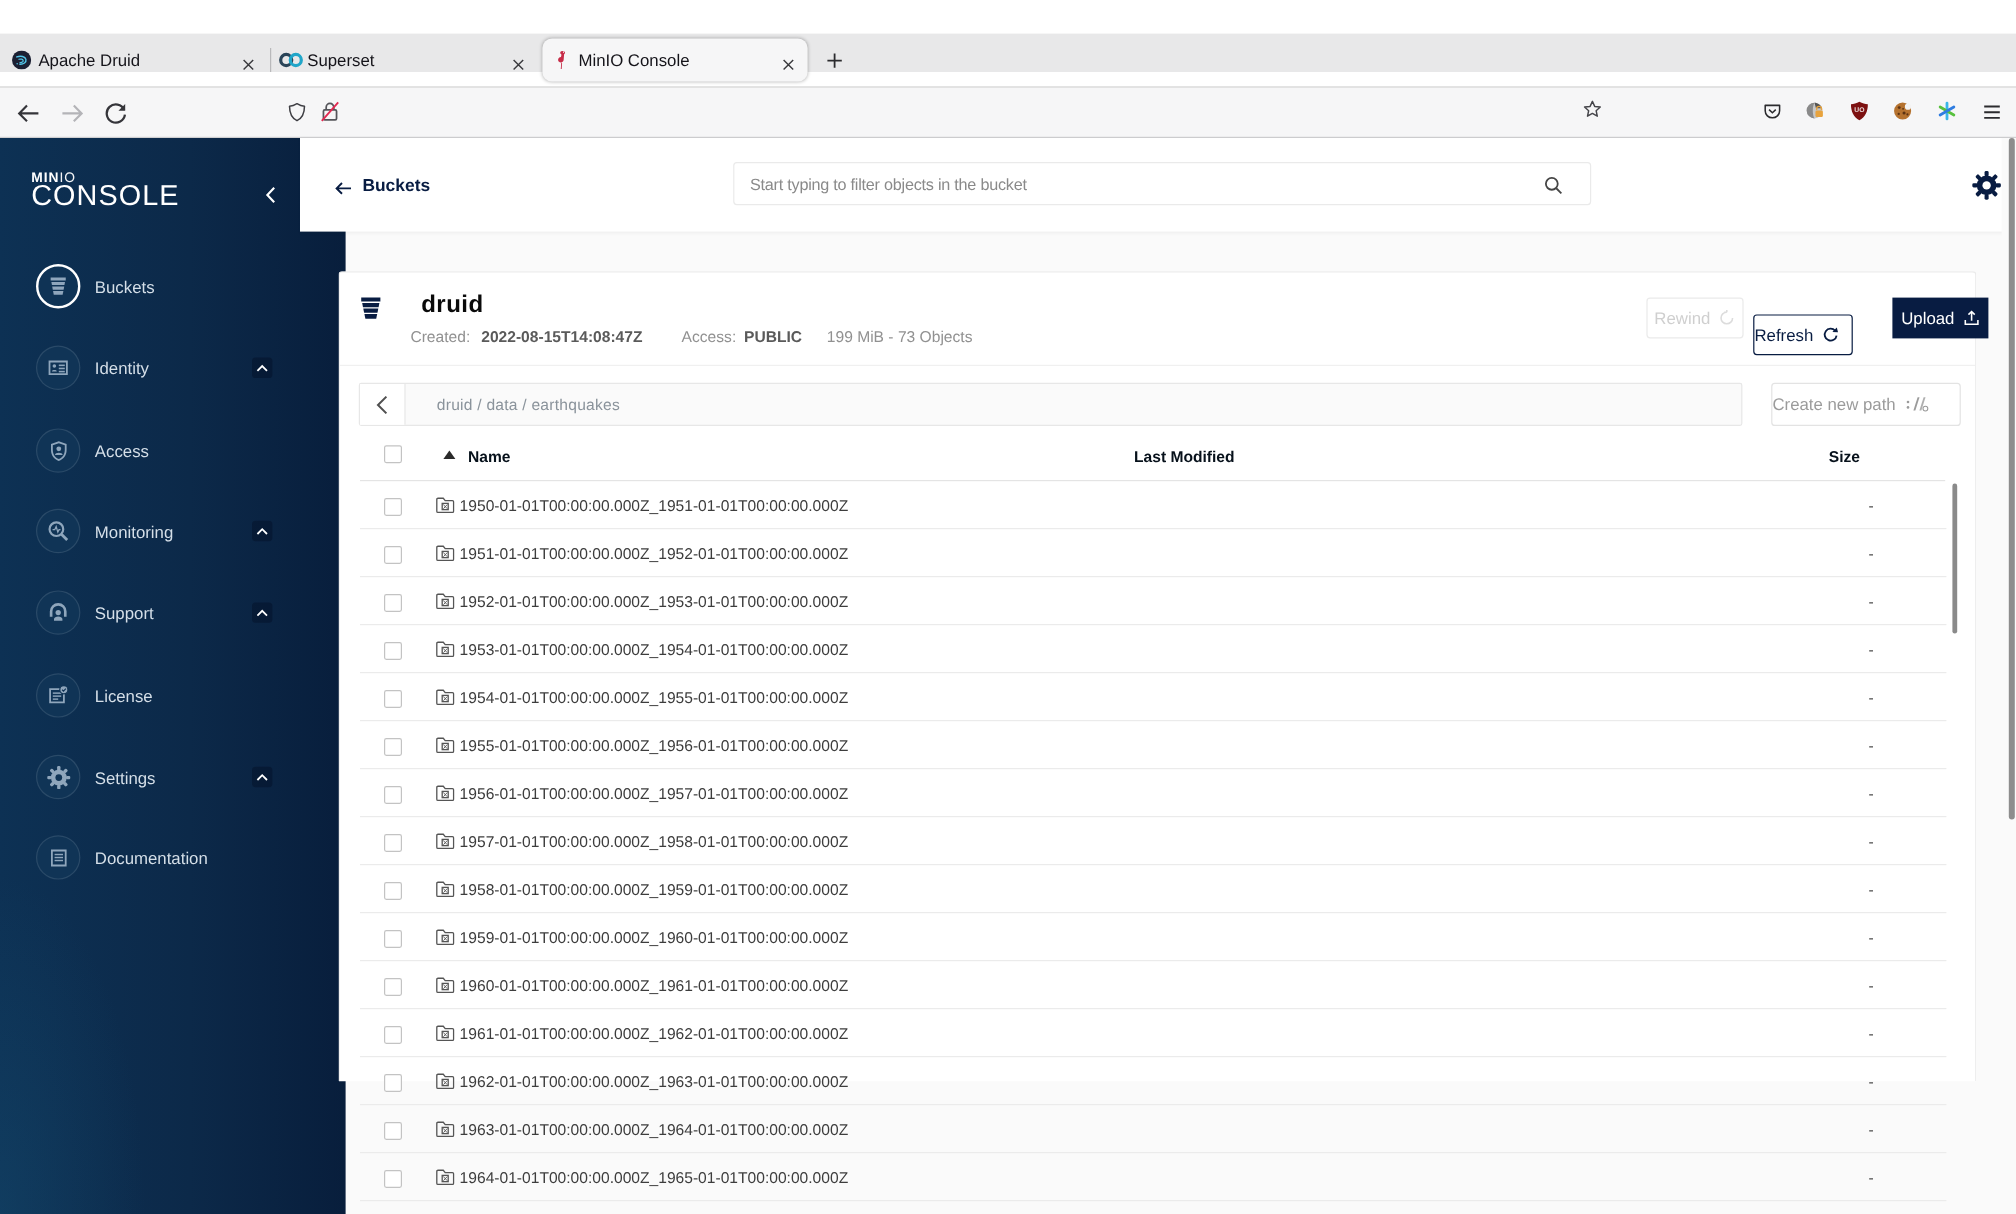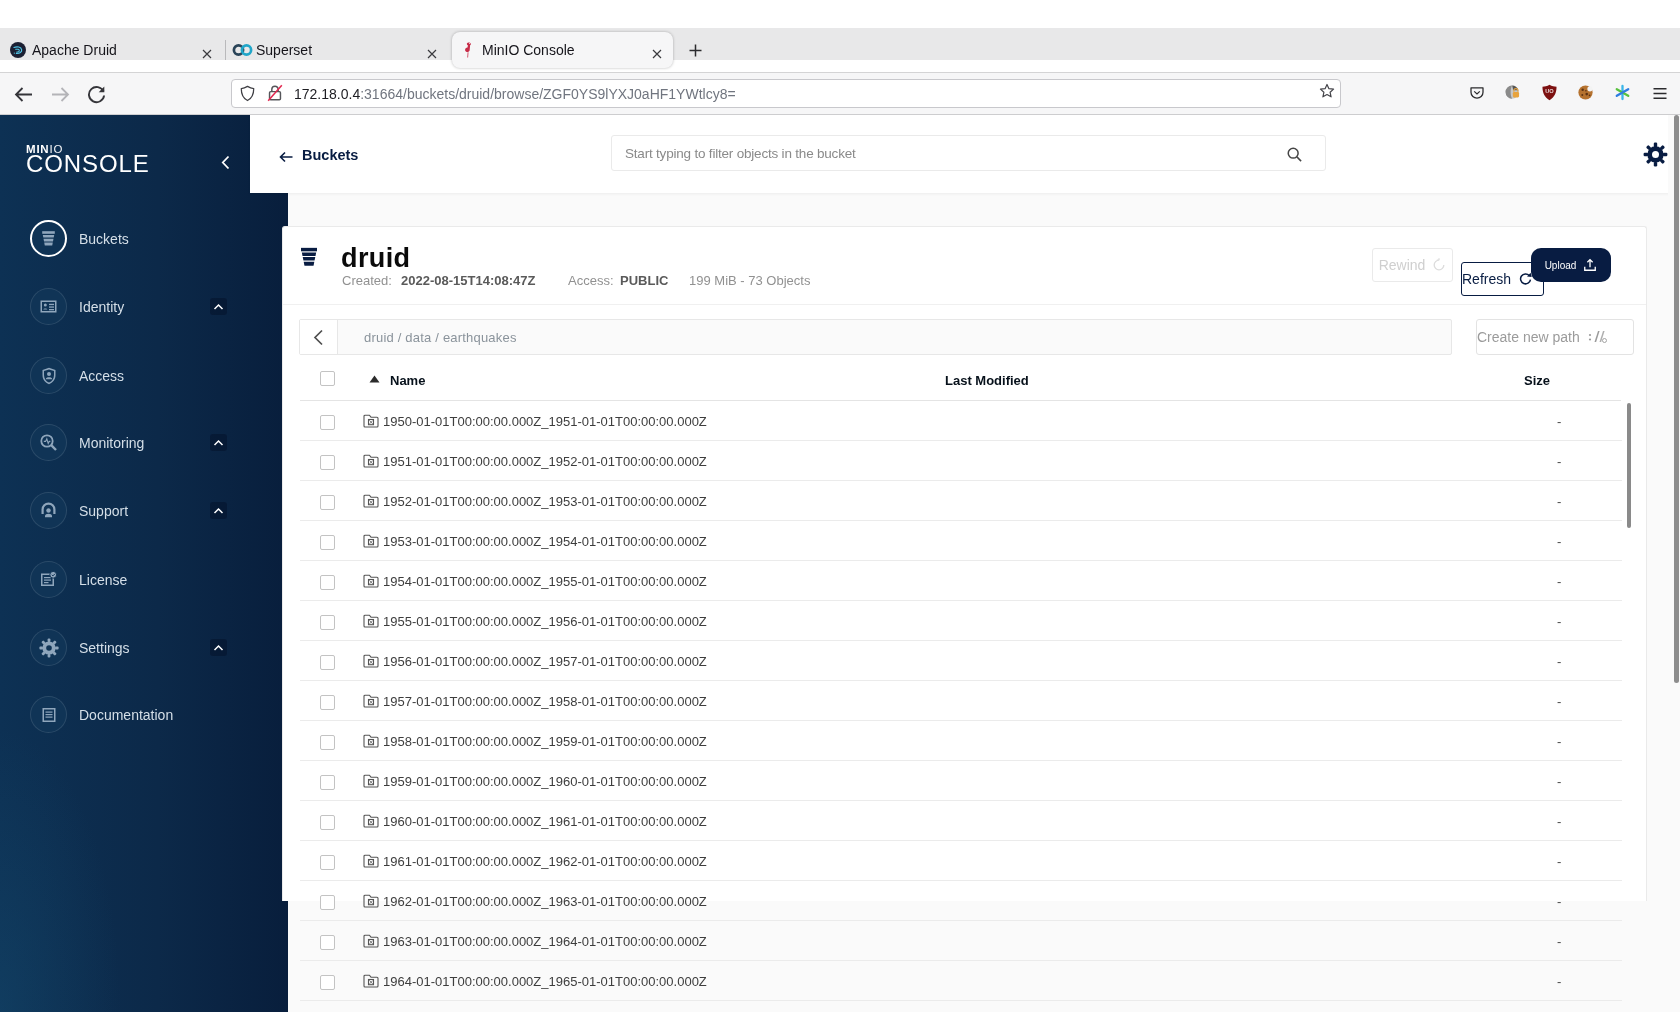--- a/index.html
+++ b/index.html
@@ -171,23 +171,20 @@
   <svg class="abs" style="left:1614px;top:84px" width="17" height="17" viewBox="0 0 22 22">
     <g stroke-linecap="round">
     <path d="M11 2.5 L11 19.5" stroke="#3ab6e8" stroke-width="3"></path>
     <path d="M3.6 6.7 L18.4 15.3" stroke="#58c13e" stroke-width="3"></path>
     <path d="M18.4 6.7 L3.6 15.3" stroke="#2f7de1" stroke-width="3"></path>
     </g>
   </svg>
   <svg class="abs" style="left:1652px;top:87px" width="16" height="13" viewBox="0 0 17 15">
       <path d="M1 2 L16 2 M1 7.5 L16 7.5 M1 13 L16 13" stroke="#2b2b2e" stroke-width="1.8"></path>
     </svg>
-  <div id="urlbar">
-      <div class="txt">172.18.0.4<span class="dim">:31664/buckets/druid/browse/ZGF0YS9lYXJ0aHF1YWtlcy8=</span></div>
-    </div>
   <svg class="abs" style="left:240px;top:85px" width="15" height="17" viewBox="0 0 19 21">
       <path d="M9.5 1.5 C6.5 3.4 3.9 4.1 1.6 4.2 C1.6 11.7 3.8 16.7 9.5 19.4 C15.2 16.7 17.4 11.7 17.4 4.2 C15.1 4.1 12.5 3.4 9.5 1.5 Z" stroke="#3f3f44" stroke-width="1.6" fill="none" stroke-linejoin="round"></path>
     </svg>
   <svg class="abs" style="left:265px;top:83px" width="20" height="20" viewBox="0 0 22 22">
     <rect x="5" y="9.5" width="12" height="9" rx="1.2" fill="none" stroke="#55555a" stroke-width="1.6"></rect>
     <path d="M7.5 9.5 L7.5 7 A 3.5 3.5 0 0 1 14.5 7 L14.5 9.5" stroke="#55555a" stroke-width="1.6" fill="none"></path>
     <path d="M3.5 19.5 L18.5 2.5" stroke="#e22850" stroke-width="1.7"></path>
   </svg>
   <svg class="abs" style="left:1319px;top:83px" width="16" height="16" viewBox="0 0 20 20">
       <path d="M10 1.8 L12.4 7.1 L18.2 7.7 L13.9 11.6 L15.1 17.3 L10 14.4 L4.9 17.3 L6.1 11.6 L1.8 7.7 L7.6 7.1 Z" stroke="#45454a" stroke-width="1.5" fill="none" stroke-linejoin="round"></path>
@@ -370,37 +367,37 @@
       </div>
       <div id="card">
         <svg class="abs" style="left:15px;top:19px" width="22" height="22" viewBox="0 0 19 19">
             <g fill="#081c42">
               <path d="M2.6 1.6 h13.8 v3 h-13.8 z"></path>
               <path d="M3.3 5.6 h12.4 l-0.6 3 h-11.2 z"></path>
               <path d="M4.1 9.6 h10.8 l-0.6 3 h-9.6 z"></path>
               <path d="M4.9 13.6 h9.2 l-0.7 3.4 h-7.8 z"></path>
             </g>
           </svg>
-        <div class="abs" style="left:58px;top:16px;font-size:27px;font-weight:700;letter-spacing:0.4px;color:#0a0a0a">druid</div>
+        <div class="abs" style="left:68px;top:16px;font-size:20px;font-weight:700;letter-spacing:0.4px;color:#0a0a0a">druid</div>
         <div class="abs" style="left:59px;top:46px;font-size:13px;color:#919191">Created:</div>
         <div class="abs" style="left:118px;top:46px;font-size:13px;font-weight:700;color:#5a5a5a">2022-08-15T14:08:47Z</div>
         <div class="abs" style="left:285px;top:46px;font-size:13px;color:#919191">Access:</div>
         <div class="abs" style="left:337px;top:46px;font-size:13px;font-weight:700;color:#5a5a5a">PUBLIC</div>
         <div class="abs" style="left:406px;top:46px;font-size:13px;color:#919191">199 MiB - 73 Objects</div>
 
         <div class="abs" style="left:1089px;top:21px;width:81px;height:34px;border:1px solid #eaeaea;border-radius:3px;background:#fff;color:#cfcfcf;font-size:14px;display:flex;align-items:center;justify-content:center;gap:7px">Rewind
           <svg width="14" height="14" viewBox="0 0 16 16">
               <path d="M13.5 8 A 5.5 5.5 0 1 1 8 2.5 L 5.5 2.5 M8 2.5 L 8 0.4" stroke="#dcdcdc" stroke-width="1.5" fill="none"></path>
             </svg></div>
         <div class="abs" style="left:1178px;top:35px;width:83px;height:34px;border:1px solid #081c42;border-radius:3px;background:#fff;color:#081c42;font-size:14px;display:flex;align-items:center;gap:7px">Refresh
           <svg width="15" height="15" viewBox="0 0 16 16">
               <path d="M12 3.8 A 5.3 5.3 0 1 0 13.3 8.1" stroke="#081c42" stroke-width="1.6" fill="none"></path>
               <path d="M9.6 4.9 L14.6 5.3 L13.5 0.9 Z" fill="#081c42"></path>
             </svg></div>
-        <div class="abs" style="left:1248px;top:21px;width:80px;height:34px;border-radius:10px;background:#081c42;color:#fff;font-size:10px;display:flex;align-items:center;justify-content:center;gap:7px">Upload
+        <div class="abs" style="left:1294px;top:21px;width:80px;height:34px;border-radius:0;background:#081c42;color:#fff;font-size:14px;display:flex;align-items:center;justify-content:center;gap:7px">Upload
           <svg width="14" height="14" viewBox="0 0 16 16">
               <g stroke="#fff" stroke-width="1.5" fill="none">
                 <path d="M2 10 V14 H14 V10"></path>
                 <path d="M8 10.5 V2 M5 4.8 L8 1.8 L11 4.8"></path>
               </g>
             </svg></div>
 
         <div class="abs" style="left:0;top:77px;width:1363px;height:1px;background:#f0f0f0"></div>
 
         <div class="abs" style="left:16px;top:92px;width:1153px;height:36px;border:1px solid #e7e7e7;border-radius:2px;background:#fafafa">

